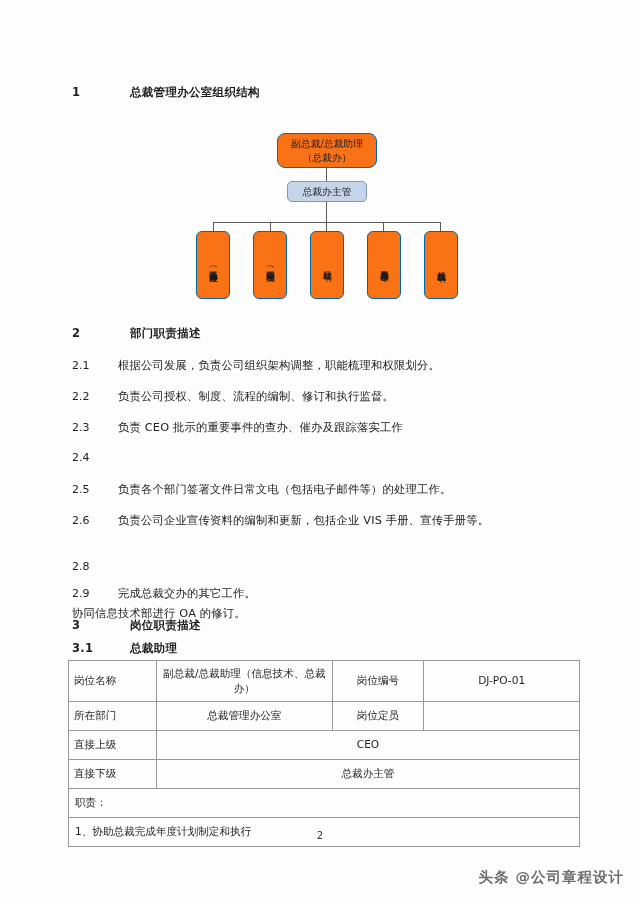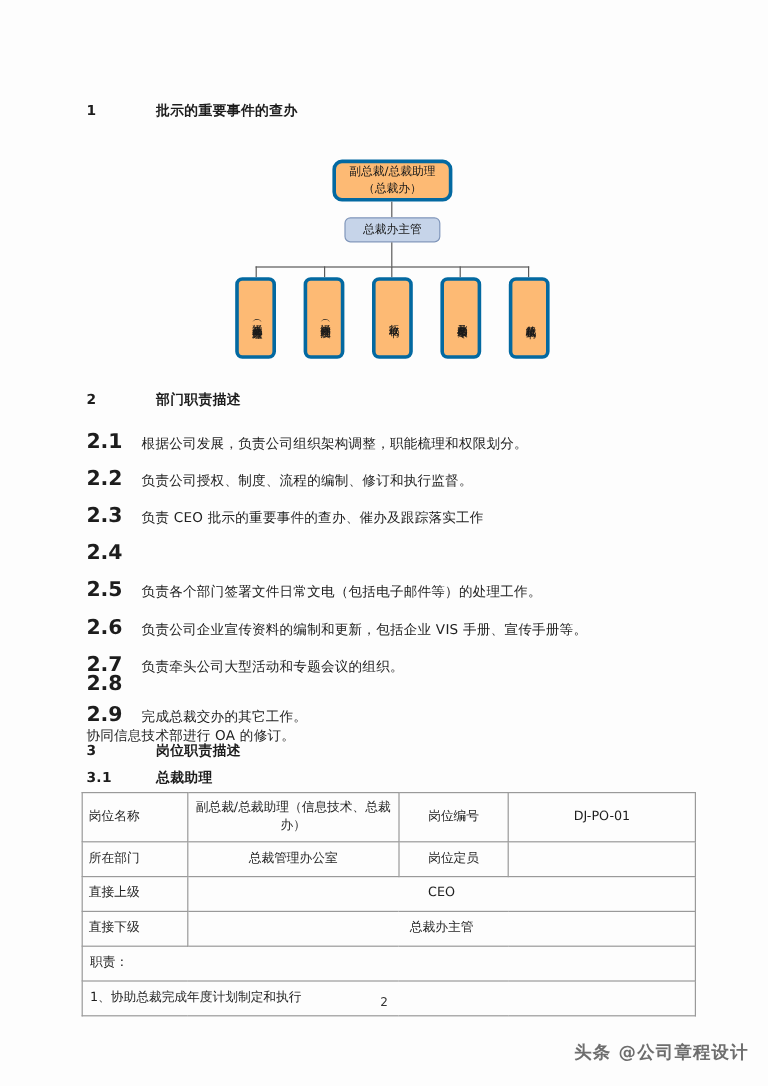--- a/index.html
+++ b/index.html
@@ -33,30 +33,30 @@
   
   .item{
     position:absolute;
     left:72px;
     display:flex;
     align-items:baseline;
     font-size:11.3px;
     color:#222;
     white-space:nowrap;
   }
-  .item .num{width:46px;flex:0 0 46px;font-weight:bold;font-size:17px;color:#1d1d1d;}
+  .item .num{width:46px;flex:0 0 46px;font-weight:normal;font-size:11px;color:#1d1d1d;}
   .item .txt{letter-spacing:.2px;}
 
   
   .chart{position:absolute;left:0;top:0;width:640px;height:310px;}
   .node{
     position:absolute;
     box-sizing:border-box;
-    border:3px solid #0369a1;
-    background:#fdba74;
+    border:1px solid #0369a1;
+    background:#f97316;
     border-radius:7px;
     display:flex;
     align-items:center;
     justify-content:center;
     text-align:center;
     font-size:9.6px;
     line-height:1.35;
     color:#1a1a1a;
   }
   .node.top{
@@ -125,21 +125,21 @@
     letter-spacing:1px;
   }
 </style>
 </head>
 <body>
 
 <div class="page">
 
   <div class="h-row" style="left:72px;top:85px;">
     <span class="h-num">1</span>
-    <span class="h-txt">批示的重要事件的查办</span>
+    <span class="h-txt">总裁管理办公室组织结构</span>
   </div>
 
   <div class="chart">
 
     <div class="node top">
       <span>
         <span>副总裁/总裁助理</span><br>
         <span>（总裁办）</span>
       </span>
     </div>
@@ -200,24 +200,20 @@
   <div class="item" style="top:451px;flex-direction:column;">
     <span class="num">2.4</span>
   </div>
   <div class="item" style="top:482px;">
     <span class="num">2.5</span>
     <span class="txt">负责各个部门签署文件日常文电（包括电子邮件等）的处理工作。</span>
   </div>
   <div class="item" style="top:513px;">
     <span class="num">2.6</span>
     <span class="txt">负责公司企业宣传资料的编制和更新，包括企业 VIS 手册、宣传手册等。</span>
-  </div>
-  <div class="item" style="top:544px;">
-    <span class="num">2.7</span>
-    <span class="txt">负责牵头公司大型活动和专题会议的组织。</span>
   </div>
   <div class="item" style="top:559px;top:560px;flex-direction:column;">
     <span class="num">2.8</span>
     <span class="txt">协同信息技术部进行 OA 的修订。</span>
   </div>
   <div class="item" style="top:586px;">
     <span class="num">2.9</span>
     <span class="txt">完成总裁交办的其它工作。</span>
   </div>
 

